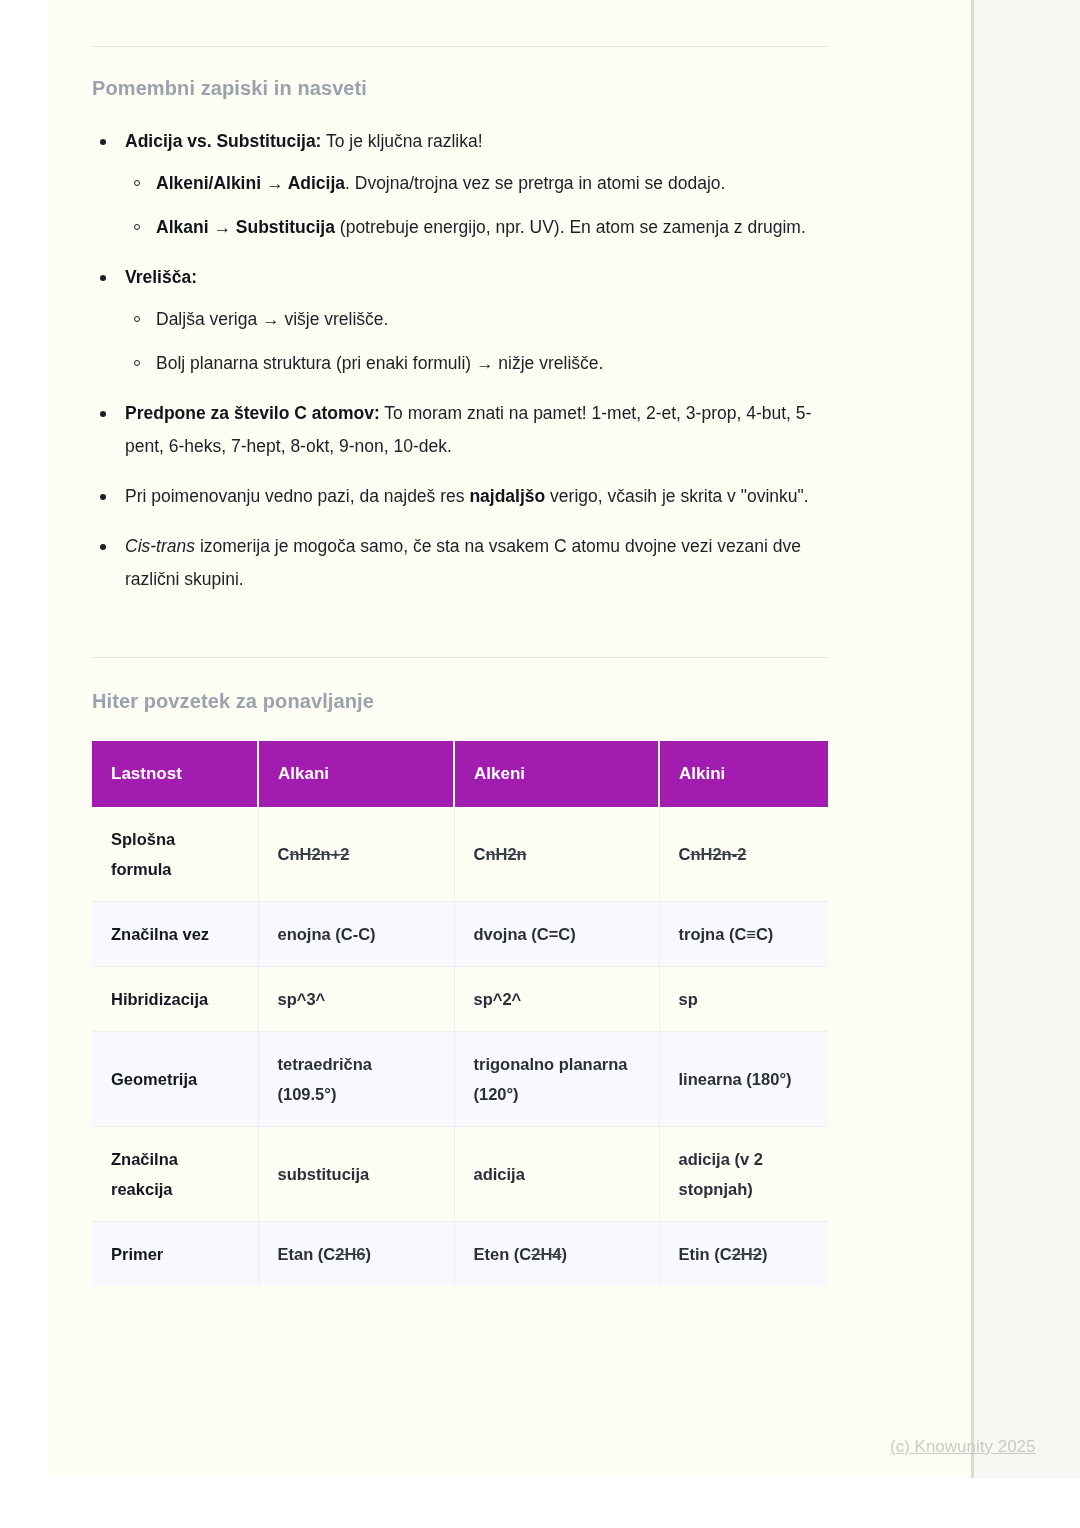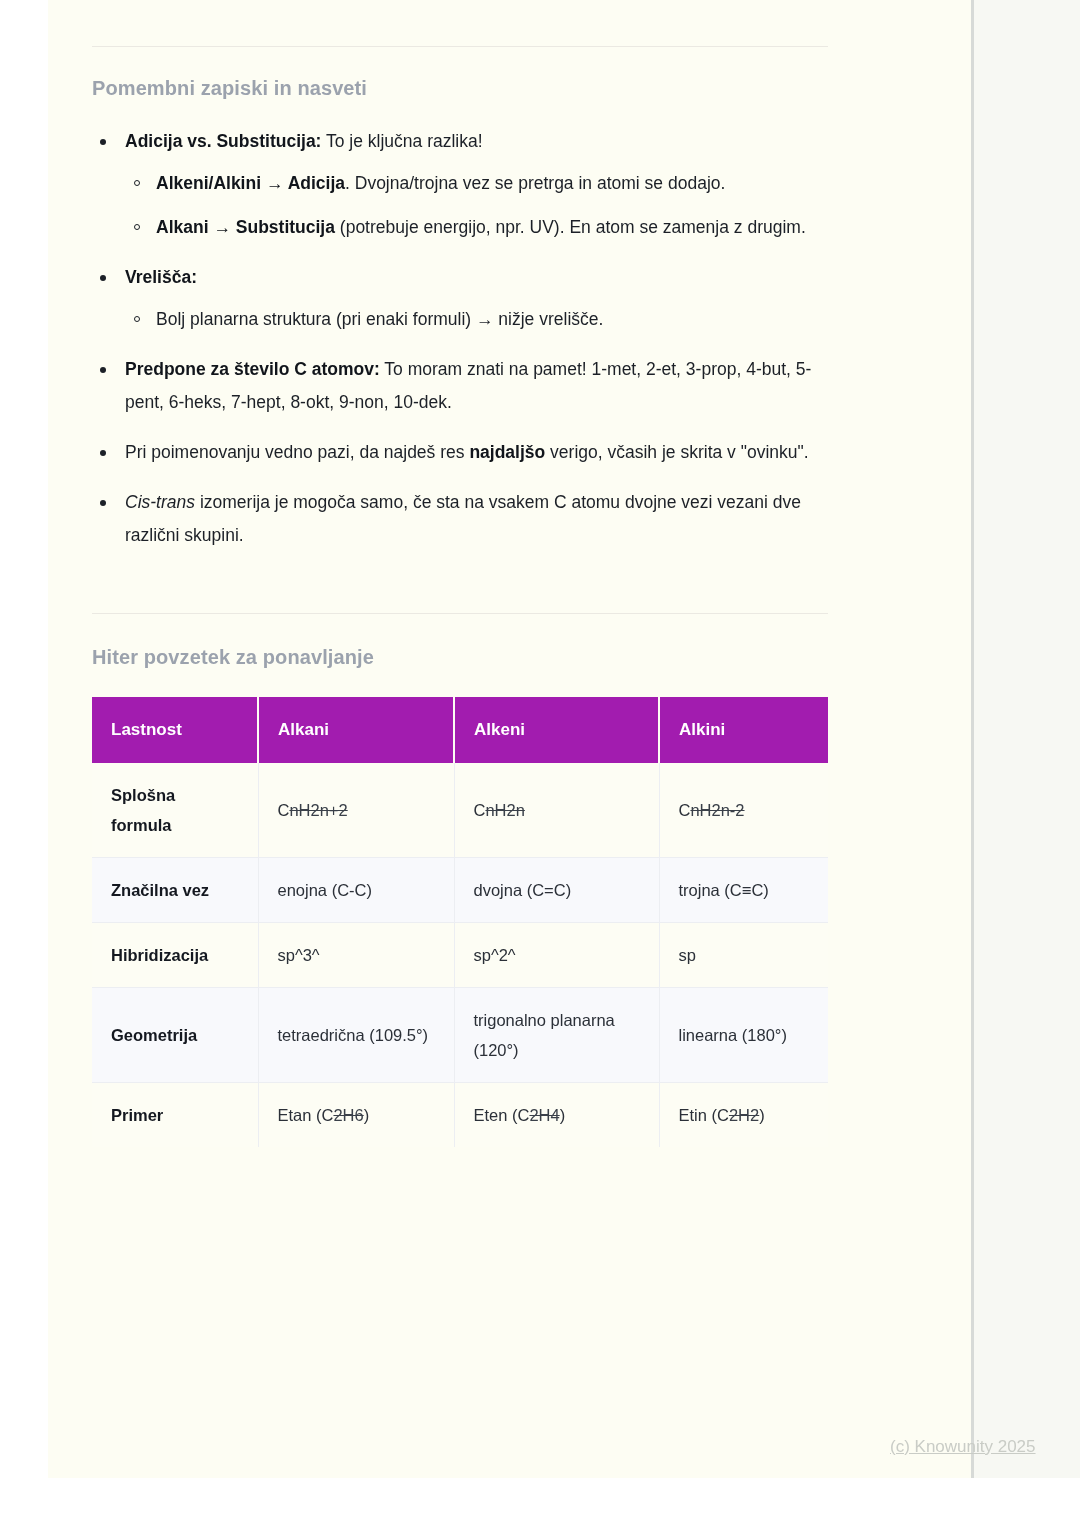--- a/index.html
+++ b/index.html
@@ -137,20 +137,21 @@
     line-height: 1.3;
   }
   table.summary th:last-child { border-right: none; }
   table.summary td {
     padding: 17px 19px;
     vertical-align: middle;
     border-right: 1px solid #eceef2;
     border-bottom: 1px solid #eceef2;
     color: #2b3038;
     line-height: 30px;
+    font-weight: bold;
   }
   table.summary td:last-child { border-right: none; }
   table.summary td.rowhead {
     font-weight: bold;
     color: #141820;
   }
   table.summary tbody tr:nth-child(odd)  td { background: #fdfdf4; }
   table.summary tbody tr:nth-child(even) td { background: #f8f9fc; }
   table.summary tbody tr:last-child td { border-bottom: none; }
   table.summary col.c1 { width: 166px; }
@@ -196,20 +197,21 @@
       <b>Adicija vs. Substitucija:</b><span> To je ključna razlika!</span>
       <ul class="lvl2">
         <li><b>Alkeni/Alkini</b><b> <span>→</span> </b><b>Adicija</b><span>. Dvojna/trojna vez se pretrga in atomi se dodajo.</span></li>
         <li><b>Alkani</b><b> <span>→</span> </b><b>Substitucija</b><span> (potrebuje energijo, npr. UV). En atom se zamenja z drugim.</span></li>
       </ul>
     </li>
 
     <li>
       <b>Vrelišča:</b>
       <ul class="lvl2">
+        <li><span>Daljša veriga → višje vrelišče.</span></li>
         <li><span>Bolj planarna struktura (pri enaki formuli) → nižje vrelišče.</span></li>
       </ul>
     </li>
 
     <li>
       <b>Predpone za število C atomov:</b><span> To moram znati na pamet! 1-met, 2-et, 3-prop, 4-but, 5-pent, 6-heks, 7-hept, 8-okt, 9-non, 10-dek.</span>
     </li>
 
     <li>
       <span>Pri poimenovanju vedno pazi, da najdeš res </span><b>najdaljšo</b><span> verigo, včasih je skrita v "ovinku".</span>
@@ -263,20 +265,26 @@
         <td><span>sp^2^</span><span class="strike"></span><span></span></td>
         <td><span>sp</span><span class="strike"></span><span></span></td>
       </tr>
       <tr>
         <td class="rowhead">Geometrija</td>
         <td><span>tetraedrična (109.5°)</span><span class="strike"></span><span></span></td>
         <td><span>trigonalno planarna (120°)</span><span class="strike"></span><span></span></td>
         <td><span>linearna (180°)</span><span class="strike"></span><span></span></td>
       </tr>
       <tr>
+        <td class="rowhead">Značilna reakcija</td>
+        <td><span>substitucija</span><span class="strike"></span><span></span></td>
+        <td><span>adicija</span><span class="strike"></span><span></span></td>
+        <td><span>adicija (v 2 stopnjah)</span><span class="strike"></span><span></span></td>
+      </tr>
+      <tr>
         <td class="rowhead">Primer</td>
         <td><span>Etan (C</span><span class="strike">2H6</span><span>)</span></td>
         <td><span>Eten (C</span><span class="strike">2H4</span><span>)</span></td>
         <td><span>Etin (C</span><span class="strike">2H2</span><span>)</span></td>
       </tr>
     </tbody>
   </table>
 
 </div>
 

